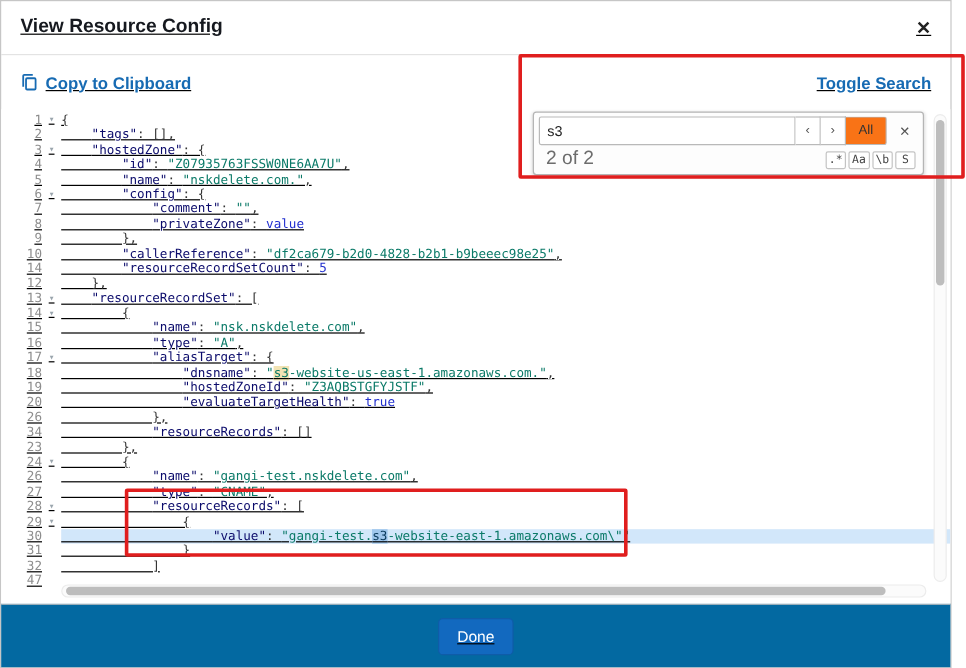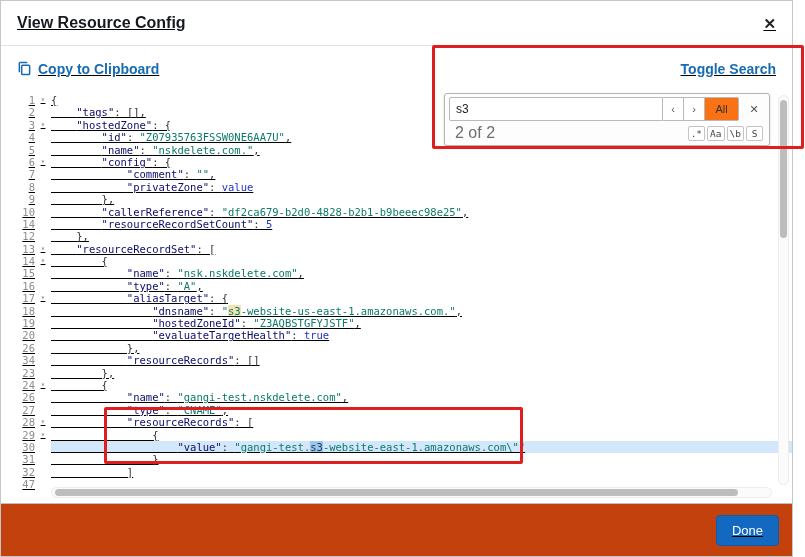--- a/index.html
+++ b/index.html
@@ -48,21 +48,21 @@
   .s-counter { color:#6d6d6d; font-size:16px; margin-left:6px; }
   .s-toggles { margin-left:auto; display:flex; gap:2px; margin-right:2px; }
   .toggle { min-width:17px; height:15px; border:1px solid #c3c3c3; border-radius:2px; background:#fff; color:#444; font-size:9.5px; line-height:13px; padding:0 2px; cursor:pointer; font-family:"DejaVu Sans Mono",monospace; }
 
   
   .annotation { position:absolute; border:3px solid #e01e1e; border-radius:2px; pointer-events:none; z-index:20; }
   .anno-search { left:431px; top:44px; width:372px; height:104px; }
   .anno-code { left:103px; top:406px; width:419px; height:57px; }
 
   
-  .ftr { flex:1; background:#c2410c; border-top:1px solid #bfbfbf; display:flex; align-items:center; justify-content:flex-end; padding:0 13px; }
+  .ftr { flex:1; background:#0369a1; border-top:1px solid #bfbfbf; display:flex; align-items:center; justify-content:center; padding:0 13px; }
   .done-btn { background:#1269bf; color:#fff; border:1px solid #0f5ca8; border-radius:4px; font-size:13px; padding:7px 15px; cursor:pointer; font-family:"Liberation Sans",sans-serif; }
 </style>
 </head>
 <body>
 
 <div class="window">
 
   <div class="hdr">
     <h1>View Resource Config</h1>
     <button class="close-btn">✕</button>

